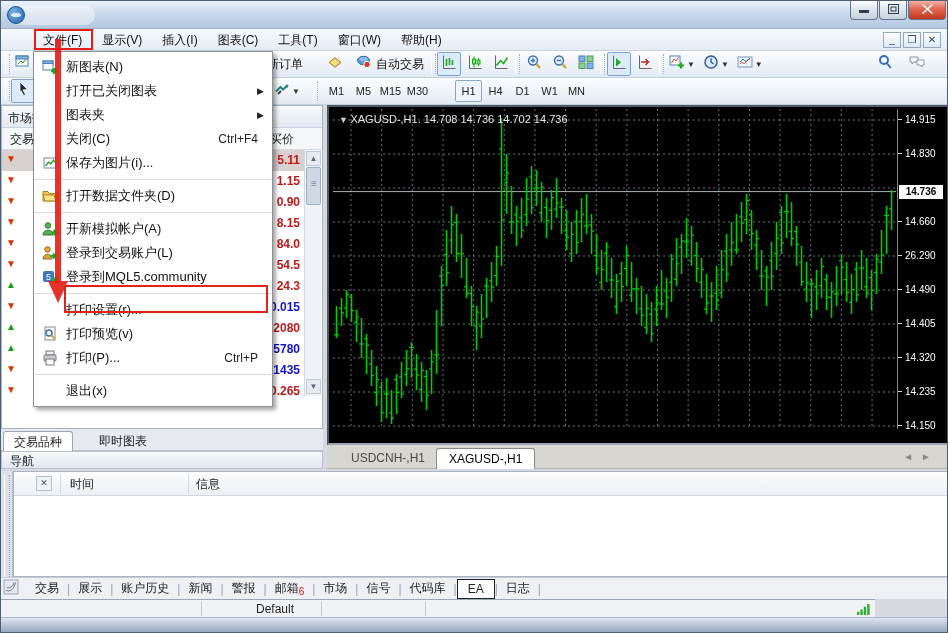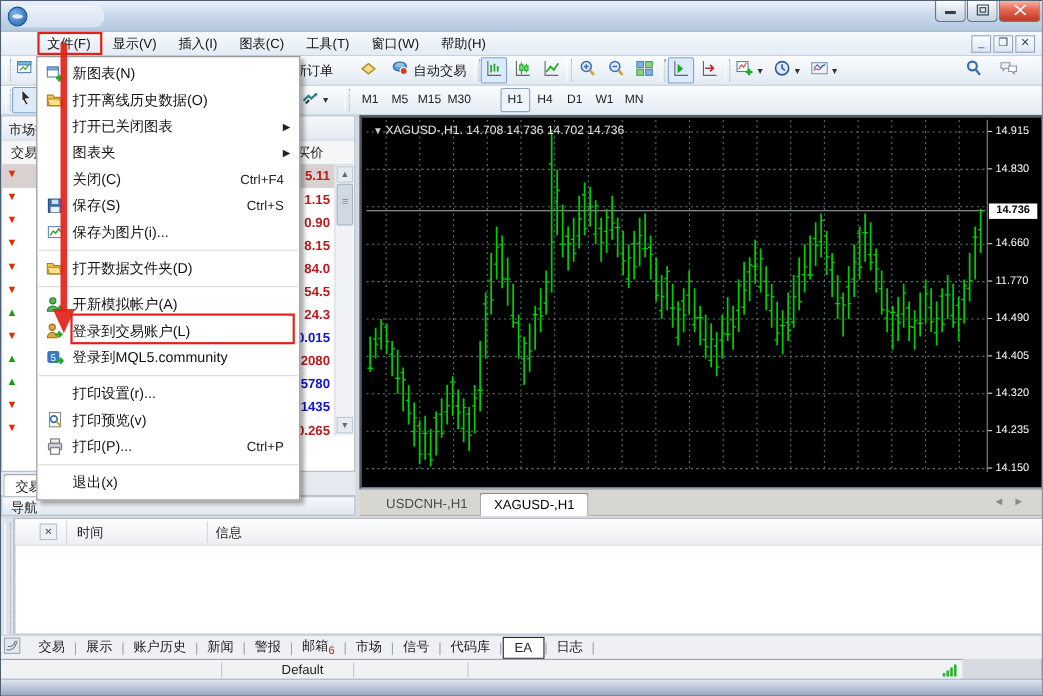--- a/index.html
+++ b/index.html
@@ -725,21 +725,21 @@
         <line x1="553.5" y1="106.59999999999988" x2="556" y2="106.59999999999988" stroke="#00cc00" stroke-width="1.2"></line>
         <line x1="558.5" y1="80.99999999999957" x2="558.5" y2="120.99999999999943" stroke="#00cc00" stroke-width="1.6"></line>
         <line x1="556" y1="99.7999999999995" x2="558.5" y2="99.7999999999995" stroke="#00cc00" stroke-width="1.2"></line>
         <line x1="558.5" y1="82.59999999999957" x2="561" y2="82.59999999999957" stroke="#00cc00" stroke-width="1.2"></line>
       </svg>
     <div id="chart-info" class="abs"><span class="car">▼ </span><span>XAGUSD-,H1. 14.708 14.736 14.702 14.736</span></div>
     <div id="paxis" class="abs">
         <div class="ptick" style="top: 5px;">14.915</div>
         <div class="ptick" style="top: 39px;">14.830</div>
         <div class="ptick" style="top: 107px;">14.660</div>
-        <div class="ptick" style="top: 141px;">11.770</div>
+        <div class="ptick" style="top: 141px;">26.290</div>
         <div class="ptick" style="top: 175px;">14.490</div>
         <div class="ptick" style="top: 209px;">14.405</div>
         <div class="ptick" style="top: 243px;">14.320</div>
         <div class="ptick" style="top: 277px;">14.235</div>
         <div class="ptick" style="top: 311px;">14.150</div>
         <div id="ptag" style="top: 75.6px;">14.736</div>
       </div>
   </div>
   <div id="chart-tabs" class="abs">
     <div id="ctab-arrows"><span>◄</span><span>►</span></div>
@@ -802,53 +802,33 @@
         <span class="fm-icon">
           <svg width="16" height="16" viewBox="0 0 16 16">
             <rect x="1" y="2" width="10" height="9" fill="#fff" stroke="#4f81b5"></rect>
             <rect x="1" y="2" width="10" height="2.5" fill="#7fb2e5" stroke="#4f81b5"></rect>
             <path d="M9 12h6M12 9v6" stroke="#1daa1d" stroke-width="2.4"></path>
           </svg>
         </span>
         <span class="fm-label">新图表(N)</span>
       </div>
       <div class="fm-item">
-        <span class="fm-icon">
-          <svg width="16" height="16" viewBox="0 0 16 16">
-            <path d="M1 3.5h5l1.2 2H15V13H1z" fill="#f7c64c" stroke="#a8821e"></path>
-            <path d="M1 7h11l2 6H3z" fill="#ffe08a" stroke="#a8821e"></path>
-          </svg>
-        </span>
-        <span class="fm-label">打开离线历史数据(O)</span>
-      </div>
-      <div class="fm-item">
         <span class="fm-icon"></span>
         <span class="fm-label">打开已关闭图表</span>
         <span class="fm-sub">▶</span>
       </div>
       <div class="fm-item">
         <span class="fm-icon"></span>
         <span class="fm-label">图表夹</span>
         <span class="fm-sub">▶</span>
       </div>
       <div class="fm-item">
         <span class="fm-icon"></span>
         <span class="fm-label">关闭(C)</span>
         <span class="fm-short">Ctrl+F4</span>
-      </div>
-      <div class="fm-item">
-        <span class="fm-icon">
-          <svg width="16" height="16" viewBox="0 0 16 16">
-            <rect x="2" y="2" width="12" height="12" fill="#3a6eb5" stroke="#274b7a"></rect>
-            <rect x="5" y="2.5" width="6" height="4" fill="#cfe0f2"></rect>
-            <rect x="4" y="9" width="8" height="5" fill="#eef3f9"></rect>
-          </svg>
-        </span>
-        <span class="fm-label">保存(S)</span>
-        <span class="fm-short">Ctrl+S</span>
       </div>
       <div class="fm-item">
         <span class="fm-icon">
           <svg width="16" height="16" viewBox="0 0 16 16">
             <rect x="2" y="3" width="12" height="10" fill="#fff" stroke="#6a8cb0"></rect>
             <path d="M3.5 11l3-4 2 2 3-4 1.5 2.5" stroke="#2f9e2f" fill="none" stroke-width="1.3"></path>
           </svg>
         </span>
         <span class="fm-label">保存为图片(i)...</span>
       </div>

